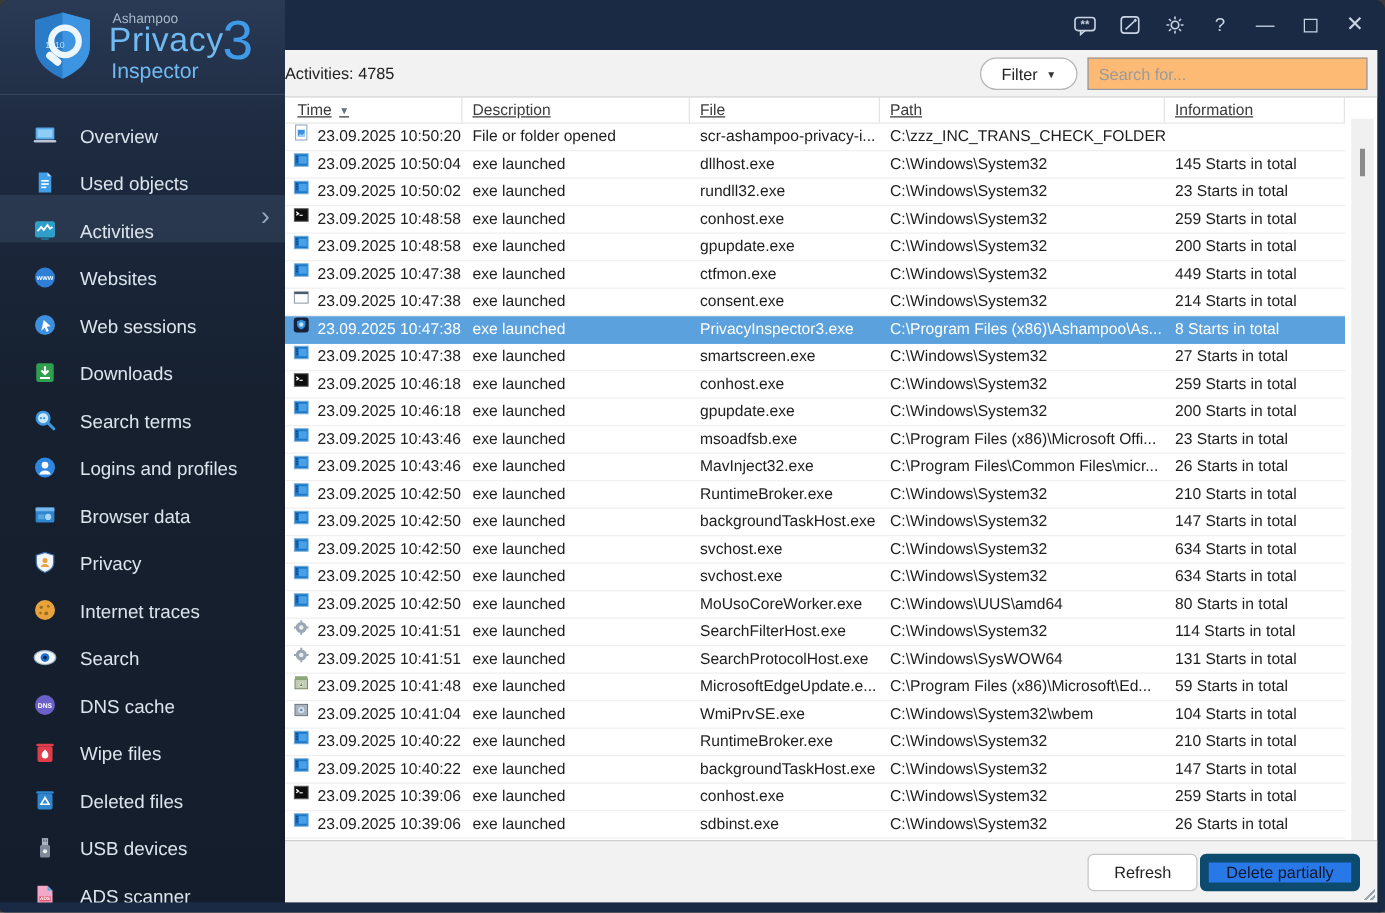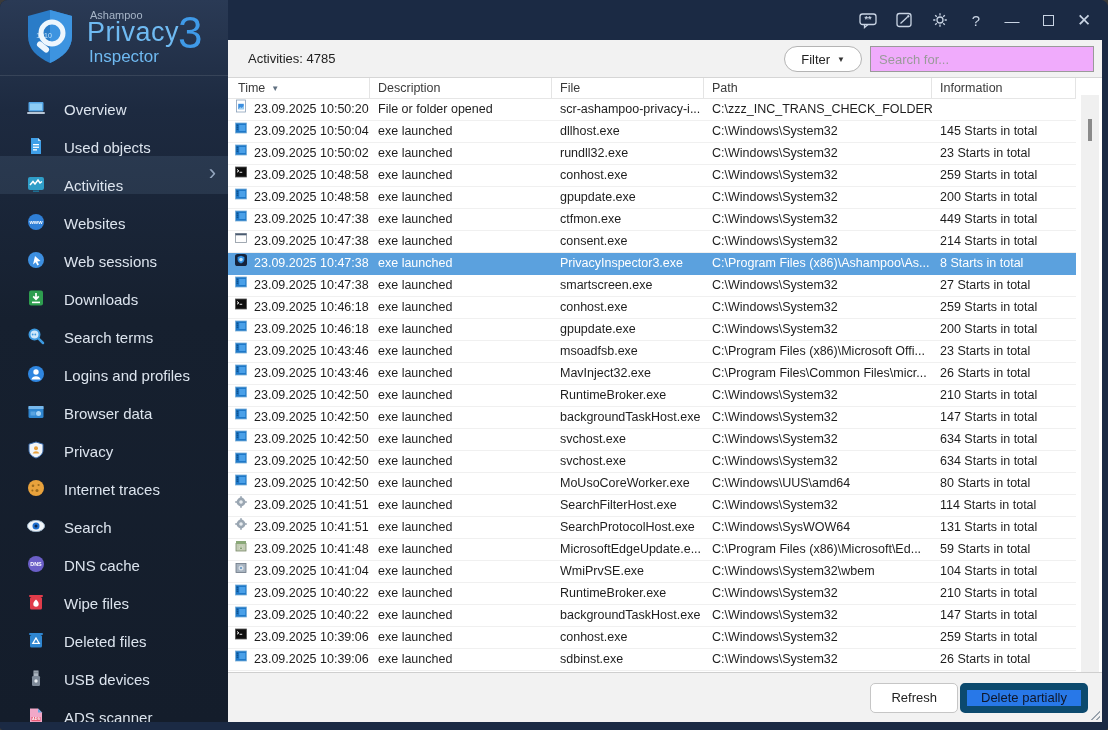--- a/index.html
+++ b/index.html
@@ -22,28 +22,28 @@
   .brand-version{position:absolute;left:178px;top:8px;font-size:44px;font-weight:300;color:#3f9ae8;}
   .nav{position:absolute;top:80px;left:0;width:100%;}
   .side-item{position:relative;display:flex;align-items:flex-end;height:38px;padding-left:26px;cursor:pointer;color:#dce4ee;font-size:15px;}
   .side-item.selected{background:rgba(130,160,200,0.14);}
   .side-icon{width:20px;height:20px;margin-right:18px;flex:0 0 20px;display:flex;align-items:center;justify-content:center;}
   .side-icon svg{display:block;}
   .chevron{position:absolute;right:12px;top:50%;transform:translateY(-58%);font-size:22px;color:#93a5bd;font-weight:400;}
   
   .content{position:absolute;left:228px;top:40px;right:6px;bottom:8px;background:#ffffff;}
   .toolbar{position:relative;height:38px;background:#f2f2f2;border-bottom:1px solid #d6d6d6;display:flex;align-items:center;}
-  .act-count{margin-left:20px;font-size:13px;color:#222;}
+  .act-count{font-size:13px;color:#222;}
   .filter-btn{position:absolute;right:240px;top:6px;height:26px;padding:0 16px;background:#fff;border:1px solid #b4b4b4;border-radius:14px;font-size:13px;color:#222;display:flex;align-items:center;gap:7px;cursor:pointer;justify-content:flex-end;}
   .filter-arrow{font-size:8px;color:#333;}
-  .search-input{position:absolute;right:8px;top:6px;width:224px;height:26px;border:1px solid #9a9a9a;background:#f0abfc;padding:0 8px;font-size:13px;color:#333;font-family:inherit;}
+  .search-input{position:absolute;right:8px;top:6px;width:224px;height:26px;border:1px solid #9a9a9a;background:#fdba74;padding:0 8px;font-size:13px;color:#333;font-family:inherit;}
   .search-input::placeholder{color:#9a9a9a;}
   
   .thead{display:grid;grid-template-columns:142px 182px 152px 228px 1fr;width:848px;height:21px;background:#fff;border-bottom:1px solid #e6e6e6;}
-  .th{font-size:12.5px;color:#3a3a3a;line-height:20px;padding-left:8px;border-right:1px solid #e4e4e4;white-space:nowrap;overflow:hidden;}
+  .th{font-size:12.5px;color:#3a3a3a;line-height:20px;padding-left:8px;border-right:1px solid #e4e4e4;white-space:nowrap;overflow:hidden;text-decoration:underline;}
   .th:first-child{padding-left:10px;}
   .sort-arrow{font-size:8px;color:#607080;margin-left:6px;vertical-align:1px;}
   .tbody{width:848px;}
   .row{display:grid;grid-template-columns:142px 182px 152px 228px 1fr;height:22px;border-bottom:1px solid #f0f0f0;color:#1d1d1d;cursor:default;}
   .row.selected{background:#5ba1de;color:#fff;border-bottom-color:#5ba1de;}
   .cell{font-size:12.5px;line-height:21px;padding-left:8px;white-space:nowrap;overflow:hidden;}
   .cell-time{display:flex;align-items:center;gap:6px;padding-left:6px;}
   .cell-time svg{flex:0 0 14px;}
   .vscroll{position:absolute;right:3px;top:55px;width:18px;height:580px;background:#f0f0f0;}
   .vthumb{position:absolute;left:7px;top:24px;width:4px;height:22px;background:#8a8a8a;cursor:pointer;}

